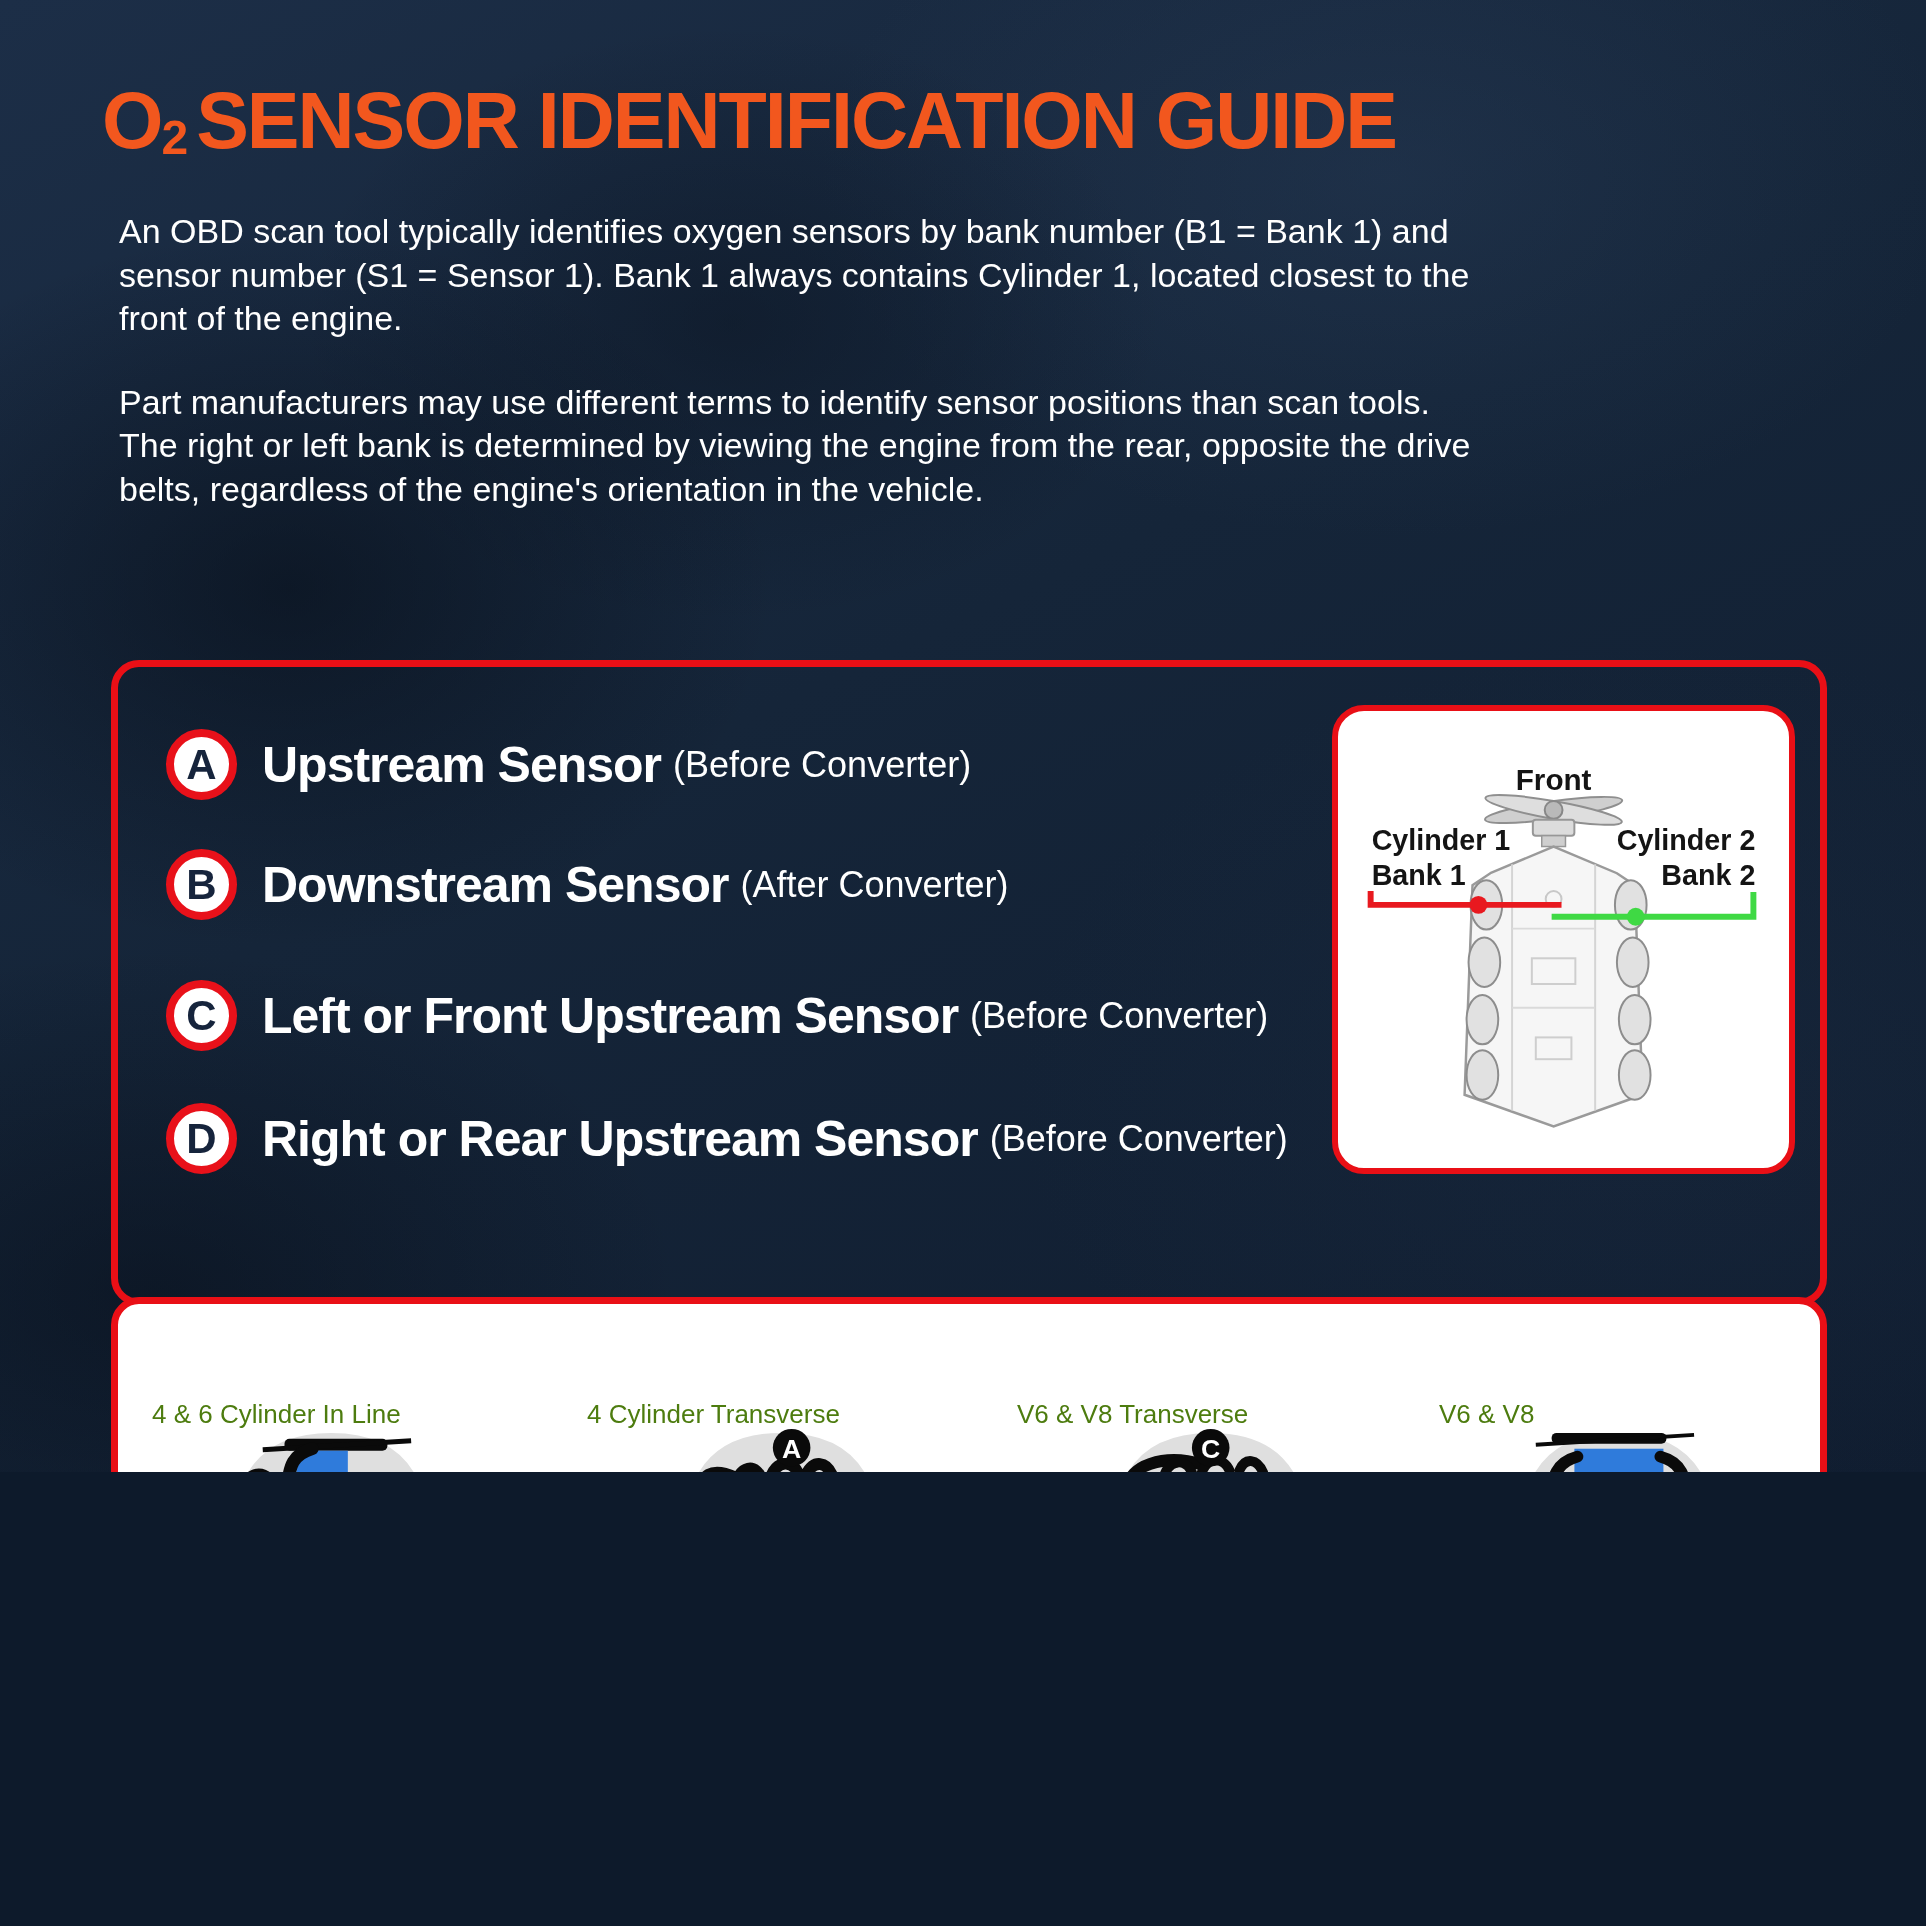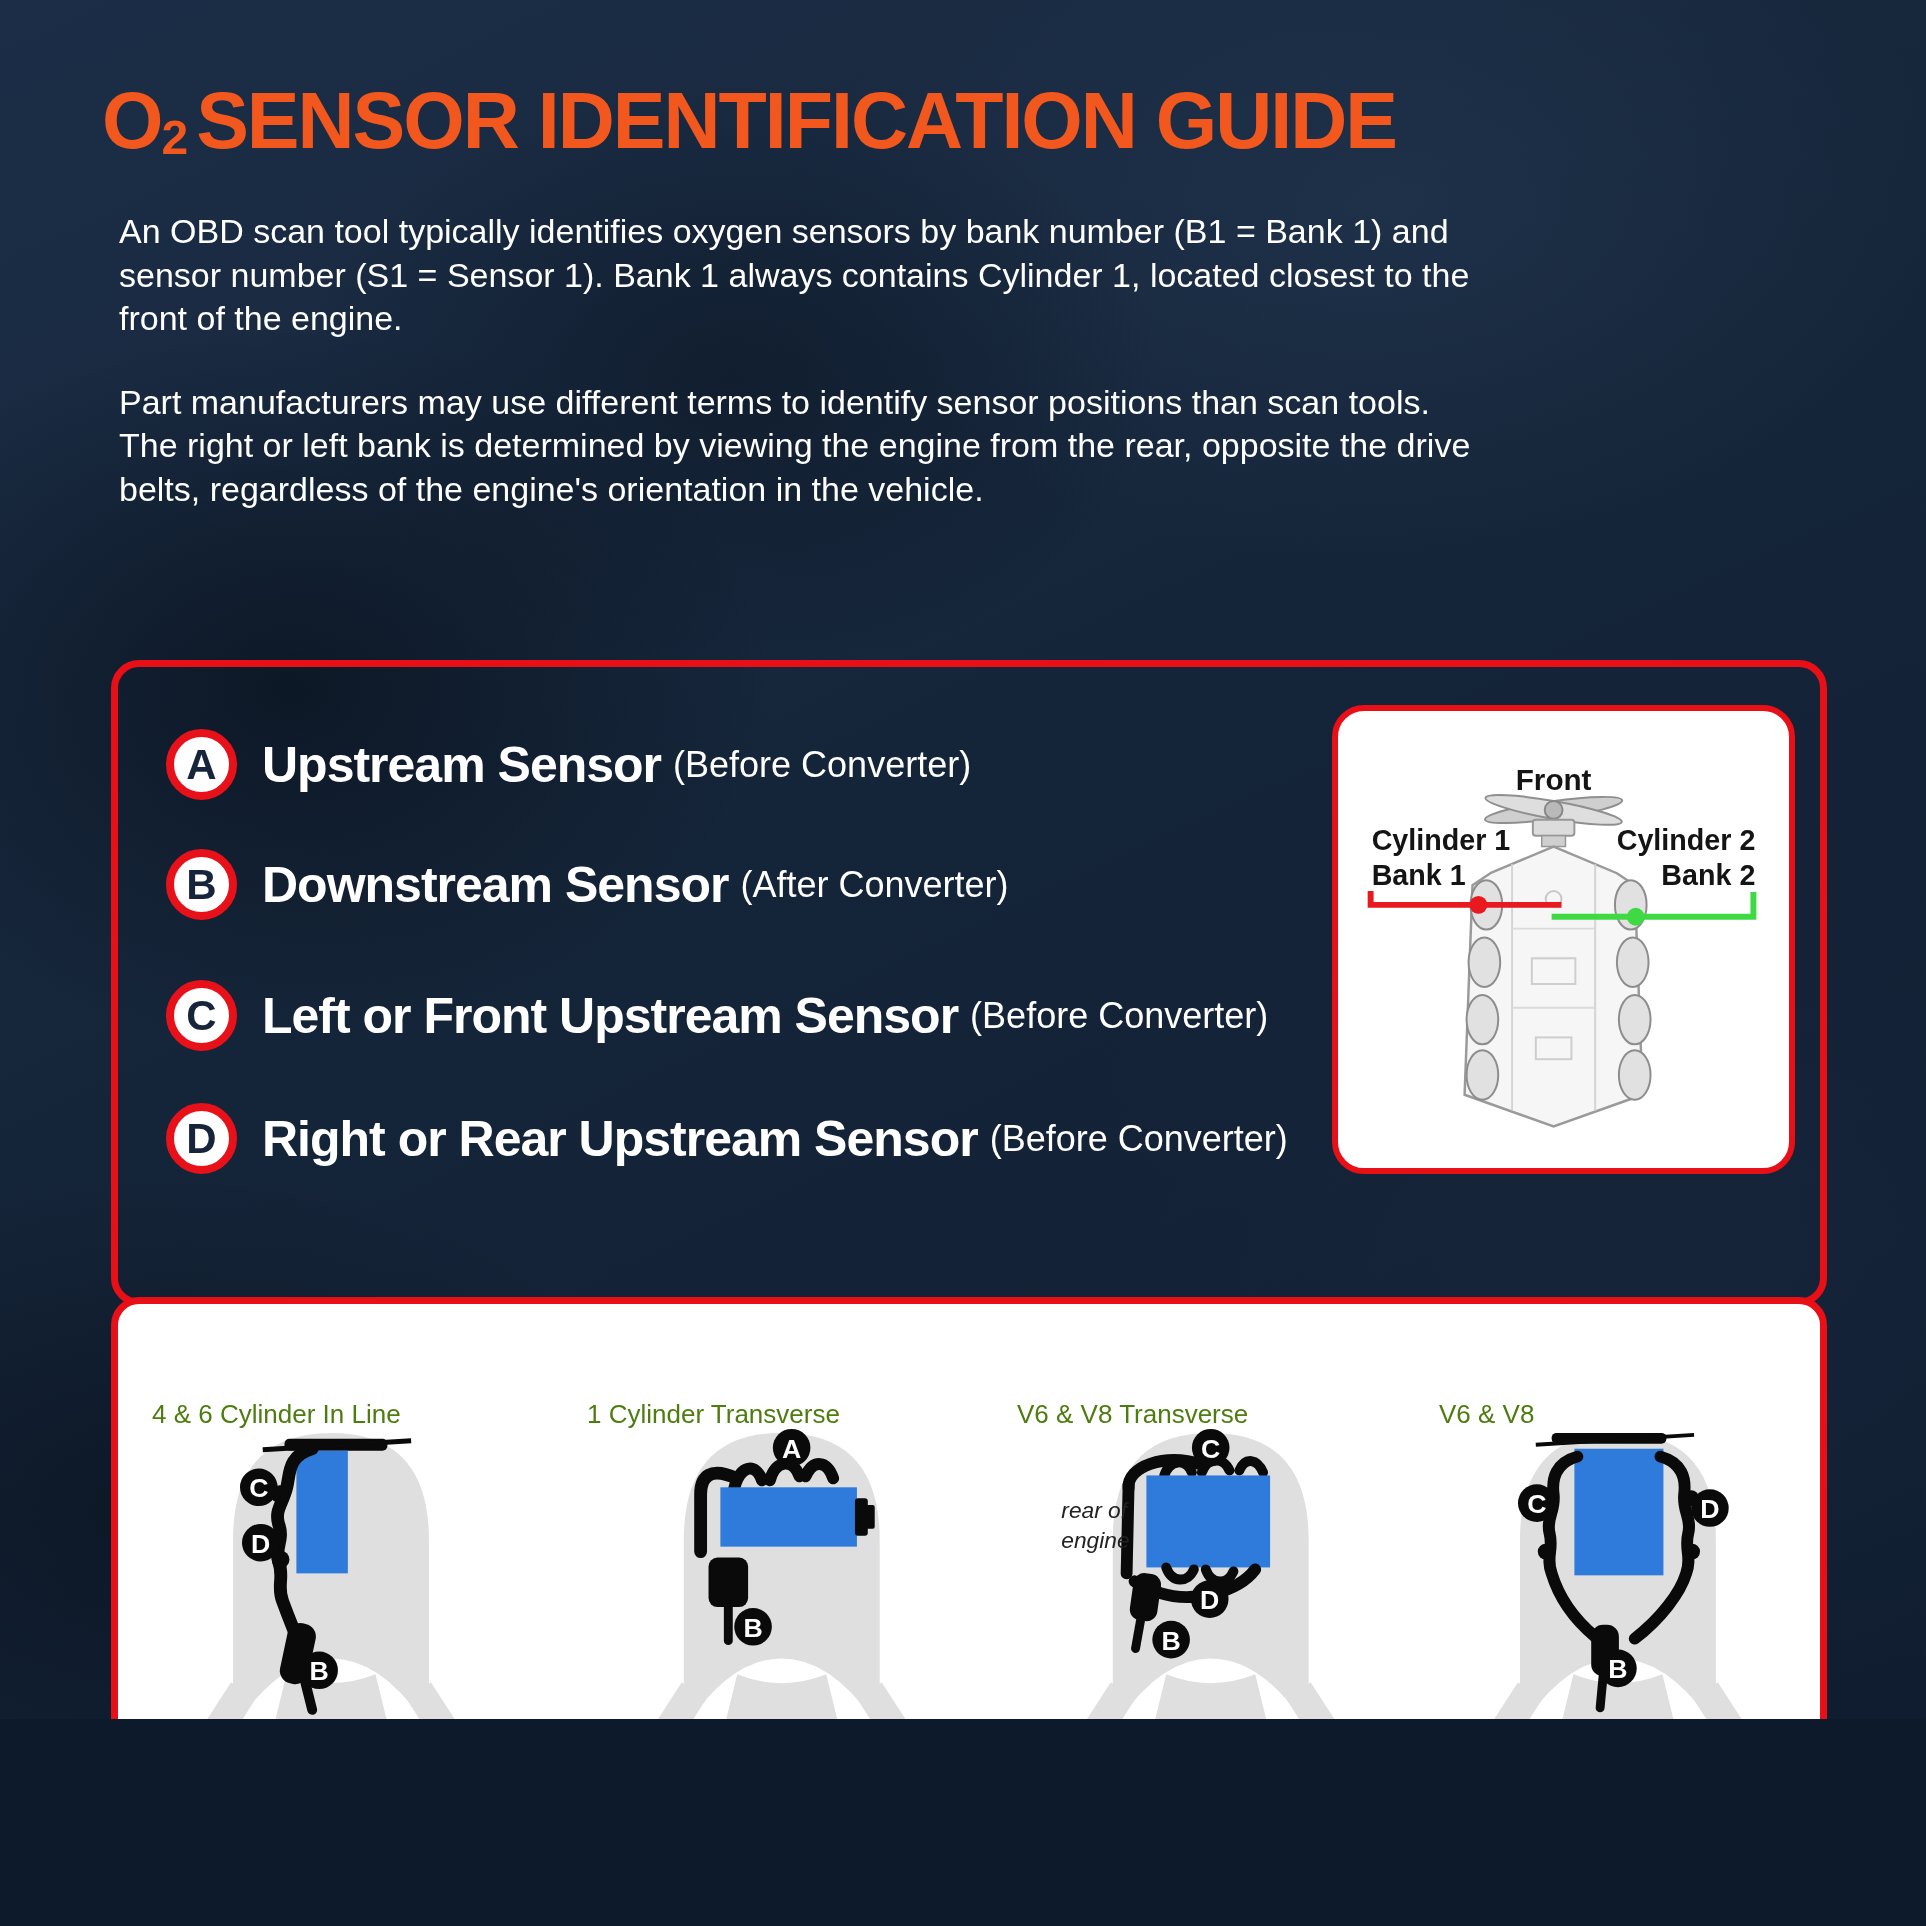--- a/index.html
+++ b/index.html
@@ -1,17 +1,17 @@
 <!DOCTYPE html>
 <html><head>
 <meta charset="utf-8">
 <style>
   html,body{margin:0;padding:0;background:#0d1a2b;}
   .page{
-    position:relative;width:1927px;height:1719px;overflow:hidden;
+    position:relative;width:1927px;height:1472px;overflow:hidden;
     font-family:"Liberation Sans",sans-serif;
     background:
       radial-gradient(ellipse 693px 515px at 15% 40%, rgba(5,11,20,.55), transparent 70%),
       radial-gradient(ellipse 614px 426px at 38% 22%, rgba(9,17,29,.45), transparent 70%),
       radial-gradient(ellipse 812px 515px at 72% 12%, rgba(46,68,98,.32), transparent 70%),
       radial-gradient(ellipse 891px 614px at 86% 74%, rgba(32,50,74,.25), transparent 72%),
       radial-gradient(ellipse 752px 495px at 8% 88%, rgba(6,12,22,.5), transparent 70%),
       linear-gradient(155deg,#1c2e47 0%,#152539 45%,#101d30 100%);
   }
   .title{
@@ -143,21 +143,21 @@
       <g>
         <polyline points="216,208 420,208 420,183" stroke="#3FD944" stroke-width="6" fill="none"></polyline>
         <circle cx="301" cy="208" r="9" fill="#3FD944"></circle>
       </g>
     </svg>
   </div>
 
   <div class="box-bottom">
 
     <div class="dgm-title" style="left:34px">4 &amp; 6 Cylinder In Line</div>
-    <div class="dgm-title" style="left:469px">1 Cylinder Transverse</div>
+    <div class="dgm-title" style="left:469px">4 Cylinder Transverse</div>
     <div class="dgm-title" style="left:899px">V6 &amp; V8 Transverse</div>
     <div class="dgm-title" style="left:1321px">V6 &amp; V8</div>
 
     <svg class="dgm" style="left:0" viewBox="0 0 431 372">
       <use href="#car-sil"></use>
       <rect class="blk" x="168" y="16" width="104" height="12" rx="5"></rect>
       <line x1="146" y1="27" x2="296" y2="18" stroke="#0a0a0a" stroke-width="5"></line>
       <rect x="180" y="28" width="52" height="124" fill="#2F7BDB"></rect>
       <path class="pipe" stroke-width="13" d="M196,26 C170,34 174,52 170,66 C166,82 158,88 162,102 C168,118 158,126 162,140 C168,156 160,164 166,180 C174,202 178,210 183,224"></path>
       <circle class="blk" cx="163" cy="72" r="9"></circle>

